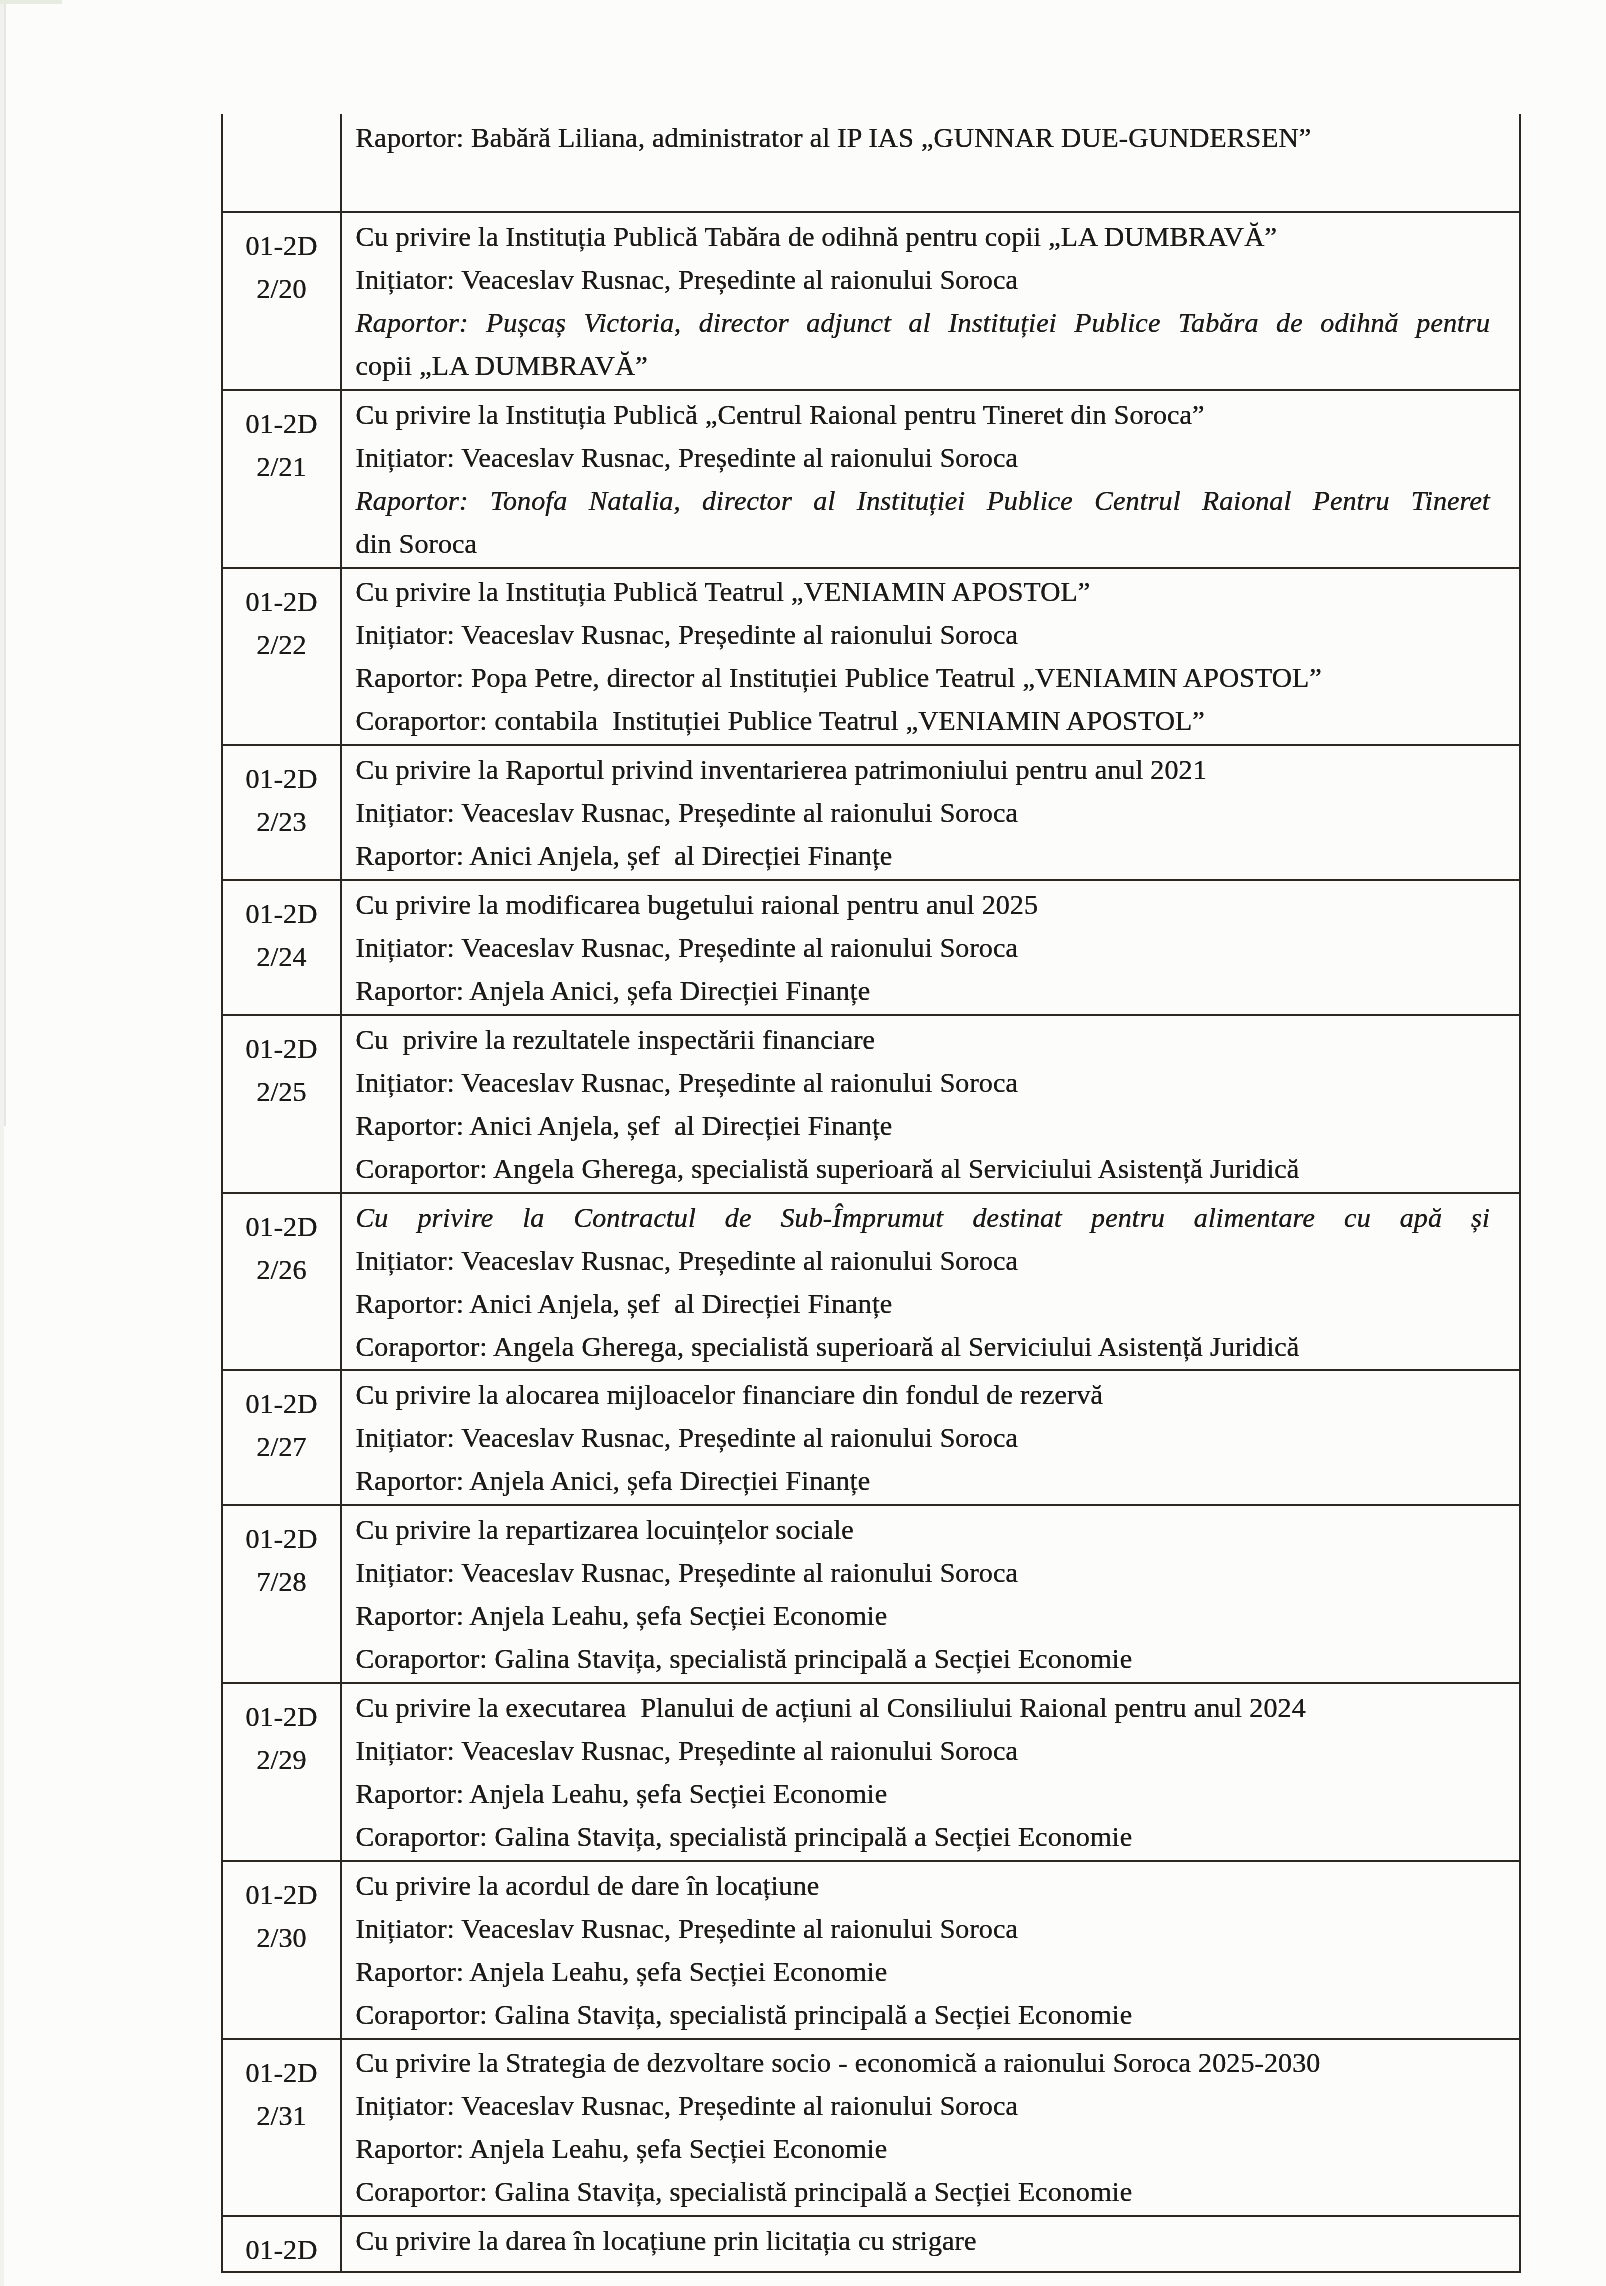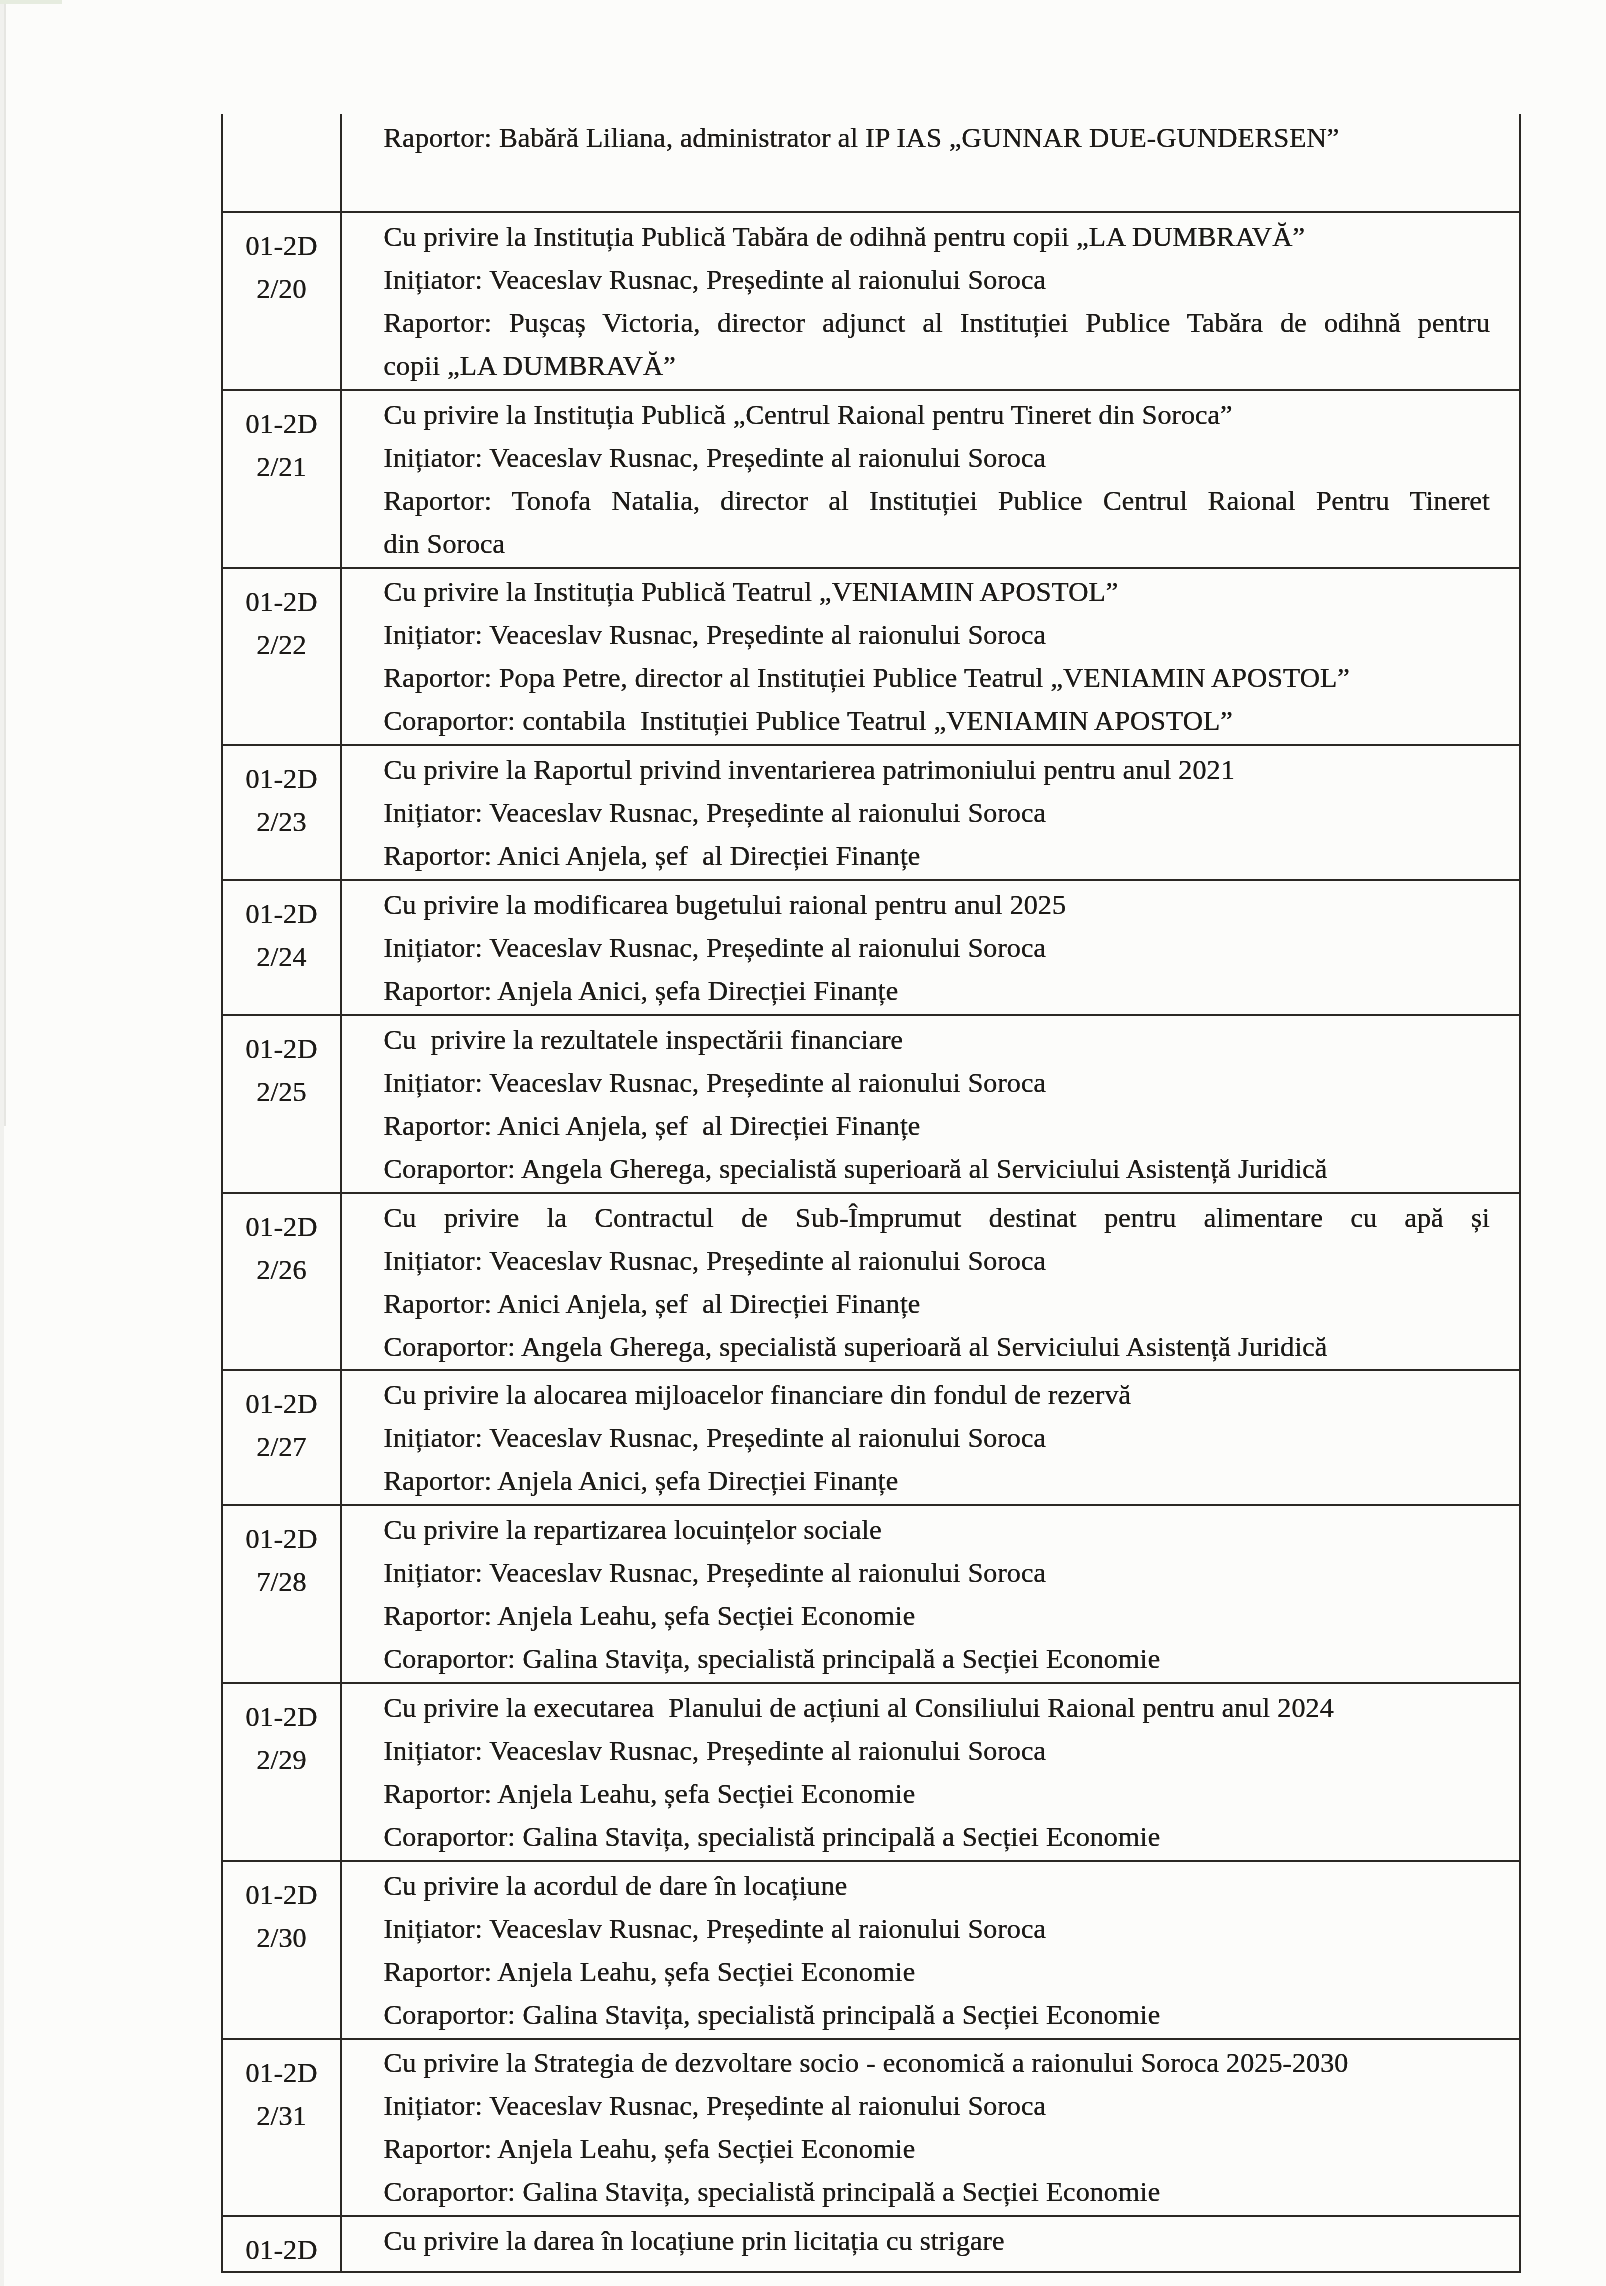--- a/index.html
+++ b/index.html
@@ -47,36 +47,36 @@
     width: 119px;
     flex: 0 0 119px;
     border-right: 2.9px solid var(--line);
     text-align: center;
     padding-top: 11px;
   }
   .content-cell {
     flex: 1 1 auto;
     padding: 1.9px 29px 1.9px 13.6px;
     min-width: 0;
-    margin-left: 28px;
   }
   .code-line, .line {
     font-size: 28px;
     line-height: 43px;
     
     text-shadow: 0 0 0.6px currentColor;
     letter-spacing: 0.1px;
   }
   .line {
     white-space: pre-wrap;
   }
   .line.justify {
     white-space: normal;
     text-align: justify;
     text-align-last: justify;
+    font-style: italic;
   }
 </style>
 </head>
 <body>
 
 <div class="edge-strip"></div>
 <div class="edge-line"></div>
 <div class="corner-tint"></div>
 
 <div class="scan-table" id="agenda-table">

